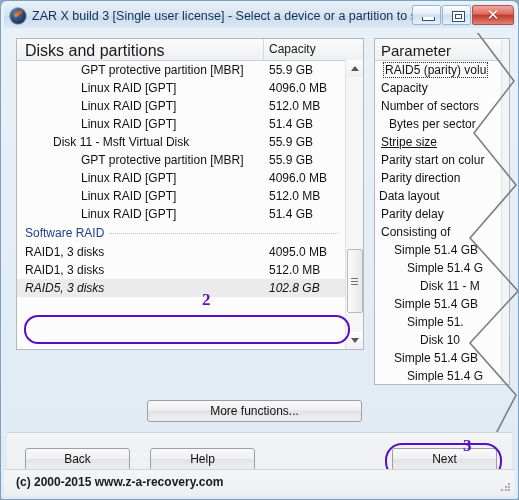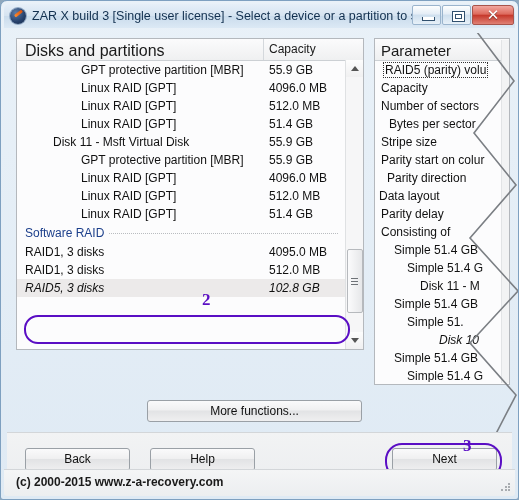--- a/index.html
+++ b/index.html
@@ -262,32 +262,32 @@
 
     <div class="panel" id="right-panel">
       <div class="rp-header">
         <span class="ptext">Parameter</span>
       </div>
       <div class="rp-rows" id="right-rows">
           <div class="prow" style="padding-left: 6px;"><span class="prow focus" style="padding: 0px 2px; height: 16px; line-height: 16px;">RAID5 (parity) volu</span></div>
           <div class="prow" style="padding-left: 6px;">Capacity</div>
           <div class="prow" style="padding-left: 6px;">Number of sectors</div>
           <div class="prow" style="padding-left: 6px; margin-left: 8px;">Bytes per sector</div>
-          <div class="prow" style="padding-left: 6px;">Stripe size</div>
+          <div class="prow" style="padding-left: 6px; text-decoration: underline;">Stripe size</div>
           <div class="prow" style="padding-left: 6px;">Parity start on colur</div>
-          <div class="prow" style="padding-left: 12px;">Parity direction</div>
+          <div class="prow" style="padding-left: 6px;">Parity direction</div>
           <div class="prow" style="padding-left: 4px;">Data layout</div>
           <div class="prow" style="padding-left: 6px;">Parity delay</div>
           <div class="prow" style="padding-left: 6px;">Consisting of</div>
           <div class="prow" style="padding-left: 19px;">Simple 51.4 GB</div>
           <div class="prow" style="padding-left: 32px;">Simple 51.4 G</div>
           <div class="prow" style="padding-left: 45px;">Disk 11 - M</div>
           <div class="prow" style="padding-left: 19px;">Simple 51.4 GB</div>
           <div class="prow" style="padding-left: 32px;">Simple 51.</div>
-          <div class="prow" style="padding-left: 64px; font-style: italic;">Disk 10</div>
+          <div class="prow" style="padding-left: 45px;">Disk 10</div>
           <div class="prow" style="padding-left: 19px;">Simple 51.4 GB</div>
           <div class="prow" style="padding-left: 32px;">Simple 51.4 G</div>
         </div>
       <div class="rp-scroll"></div>
     </div>
 
     <svg class="torn" viewBox="0 0 157 420">
       <polyline points="108,-5 148,48 108,100 150,152 104,205 152,258 104,310 150,362 120,420" fill="none" stroke="#7b7f84" stroke-width="1.6"></polyline>
     </svg>
 

